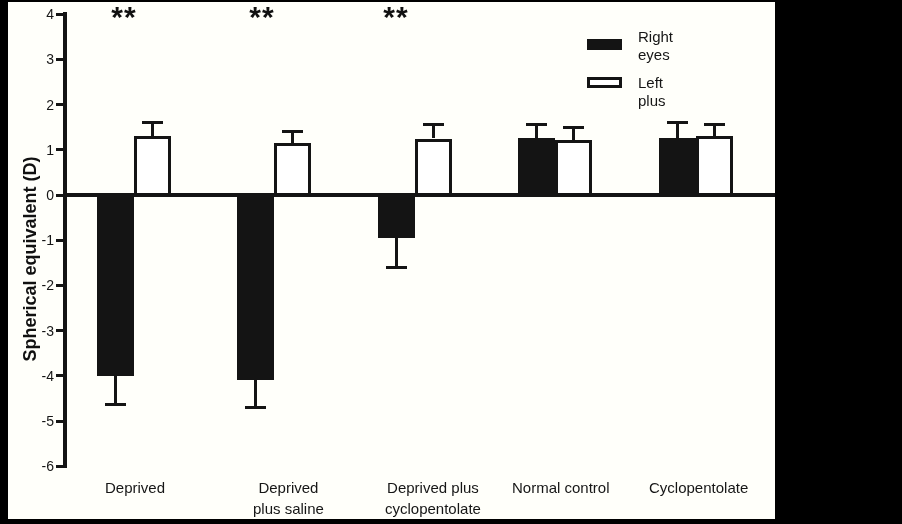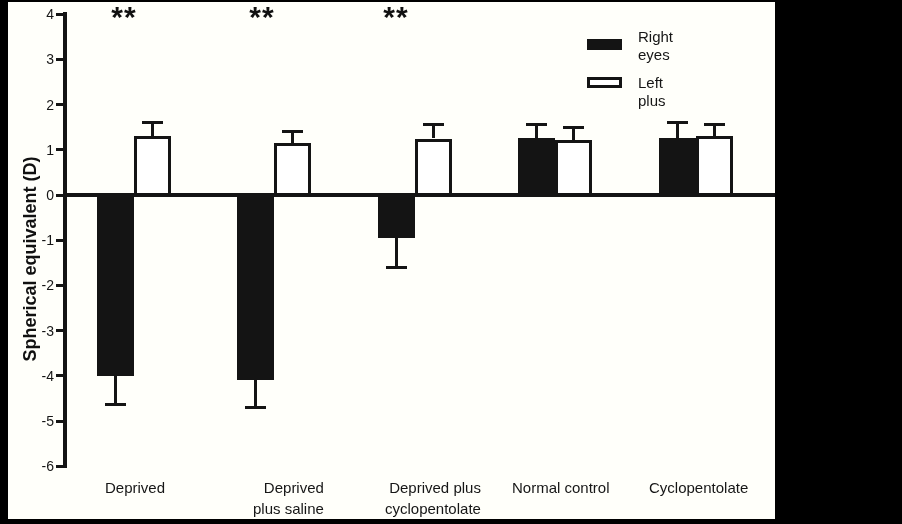--- a/index.html
+++ b/index.html
@@ -14,21 +14,21 @@
   #chart { position:absolute; left:0; top:0; width:902px; height:524px; }
 
   .axis-line, .tick, .zero-line, .err-stem, .err-cap { position:absolute; background:#141414; }
   .bar { position:absolute; box-sizing:border-box; }
   .tick-label {
     position:absolute; color:#161616; font-size:14px; line-height:20px;
     text-align:right; width:44px; height:20px;
   }
   .cat-label {
     position:absolute; color:#161616; font-size:15px; line-height:21px;
-    white-space:pre-line; text-align:right;
+    white-space:pre-line; text-align:center;
   }
   .sig {
     position:absolute; color:#111111; font-size:30px; font-weight:bold;
     text-align:center; width:44px; line-height:30px; letter-spacing:1px;
   }
   .y-title {
     position:absolute; left:-131px; top:248px; width:322px; height:22px;
     transform:rotate(-90deg);
     color:#111111; font-size:18px; font-weight:bold; text-align:center; line-height:22px;
   }

